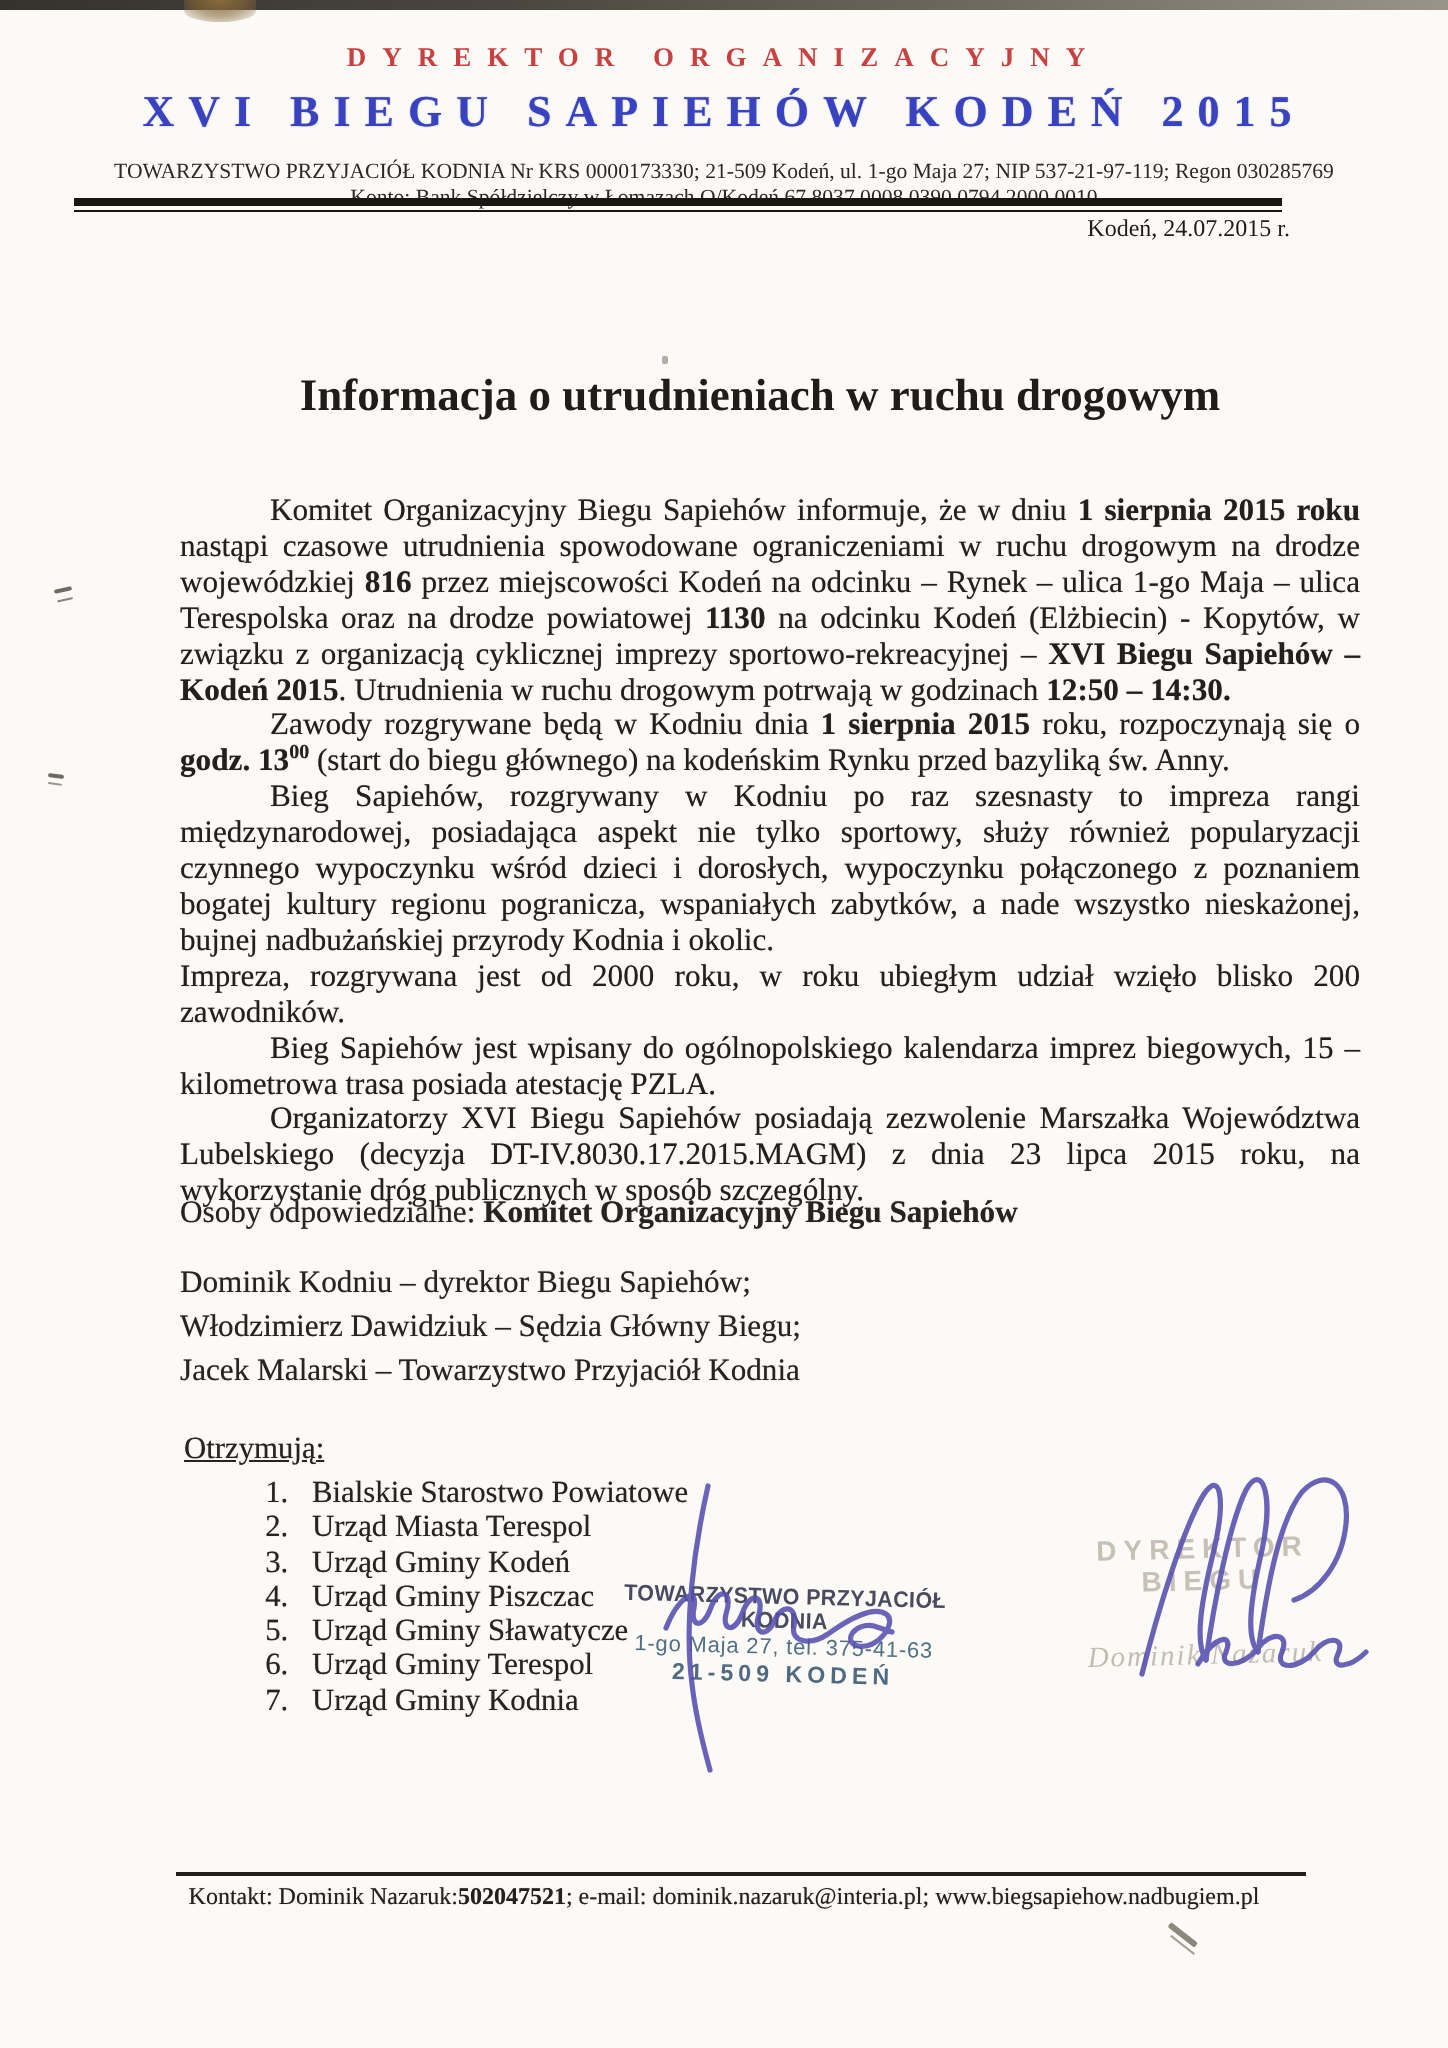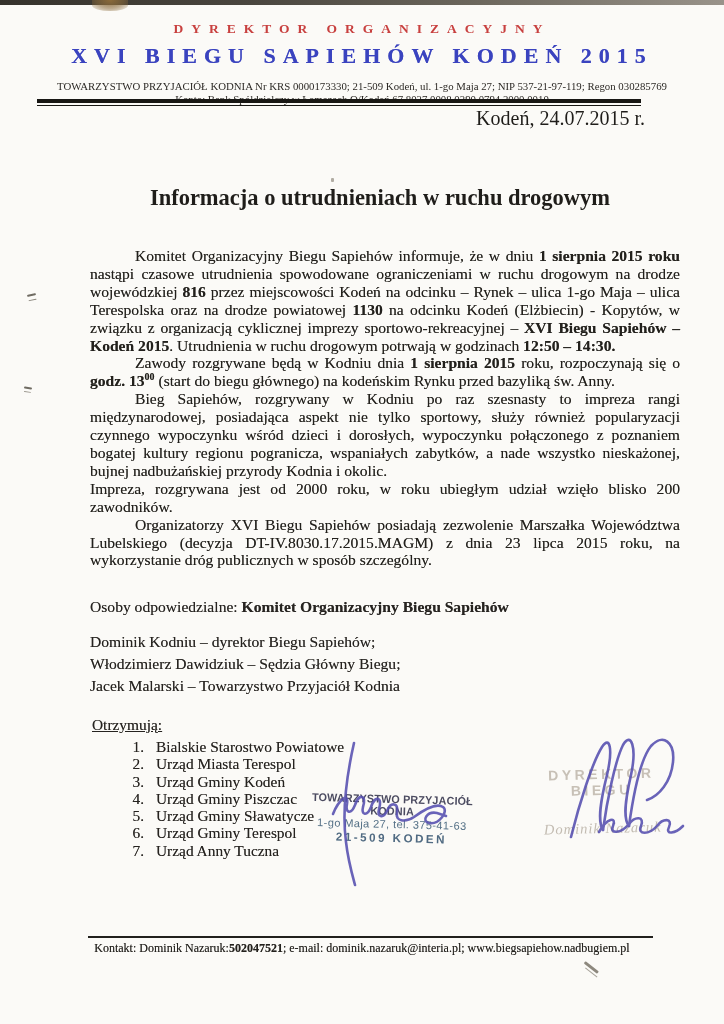--- a/index.html
+++ b/index.html
@@ -21,21 +21,21 @@
   .speck.s4{left:583px;top:966px;width:17px;height:2.5px;background:#8d887e;transform:rotate(38deg);box-shadow:3px 4px 0 -1px #a5a097;}
 
   
   .hdr{position:absolute;top:0;left:0;width:724px;text-align:center;}
   .hdr-committee{margin-top:21px;font-size:13.5px;font-weight:bold;letter-spacing:8px;color:#c8403f;}
   .hdr-event{margin-top:6px;font-size:22px;font-weight:bold;letter-spacing:7px;color:#3a43bf;
     text-shadow:0 0 .6px rgba(58,67,191,.7);}
   .hdr-org{margin-top:11px;font-size:10.8px;line-height:13px;color:#2c2925;}
   .rule{position:absolute;top:99px;left:37px;width:604px;height:2px;
     border-top:4px solid #181714;border-bottom:1.5px solid #181714;}
-  .dateline{position:absolute;top:107px;right:79px;font-size:20px;color:#1f1d1a;}
+  .dateline{position:absolute;top:107px;right:79px;font-size:12px;color:#1f1d1a;}
 
   .title{position:absolute;top:185px;left:0;width:724px;margin:0;text-align:center;
     font-size:22.5px;font-weight:bold;color:#1f1d1a;padding-left:18px;}
 
   
   .bodytext{position:absolute;top:247px;left:90px;width:590px;
     font-size:15.6px;line-height:17.9px;text-align:justify;color:#22201c;
     text-shadow:0 0 .4px rgba(34,32,28,.55);}
   .bodytext p{margin:0;}
   .bodytext p.ind{text-indent:45px;}
@@ -95,41 +95,42 @@
   <div class="rule"></div>
   <div class="dateline">Kodeń, 24.07.2015 r.</div>
 
   <h1 class="title">Informacja o utrudnieniach w ruchu drogowym</h1>
 
   <div class="bodytext">
     <p class="ind"><span>Komitet Organizacyjny Biegu Sapiehów informuje, że w dniu </span><span class="b">1 sierpnia 2015 roku</span><span> nastąpi czasowe utrudnienia spowodowane ograniczeniami w ruchu drogowym na drodze wojewódzkiej </span><span class="b">816</span><span> przez miejscowości Kodeń na odcinku – Rynek – ulica 1-go Maja – ulica Terespolska oraz na drodze powiatowej </span><span class="b">1130</span><span> na odcinku Kodeń (Elżbiecin) - Kopytów, w związku z organizacją cyklicznej imprezy sportowo-rekreacyjnej – </span><span class="b">XVI Biegu Sapiehów – Kodeń 2015</span><span>. Utrudnienia w ruchu drogowym potrwają w godzinach </span><span class="b">12:50 – 14:30.</span></p>
     <p class="ind"><span>Zawody rozgrywane będą w Kodniu dnia </span><span class="b">1 sierpnia 2015</span><span> roku, rozpoczynają się o </span><span class="b">godz. 13</span><sup class="b">00</sup><span> (start do biegu głównego) na kodeńskim Rynku przed bazyliką św. Anny.</span></p>
     <p class="ind"><span>Bieg Sapiehów, rozgrywany w Kodniu po raz szesnasty to impreza rangi międzynarodowej, posiadająca aspekt nie tylko sportowy, służy również popularyzacji czynnego wypoczynku wśród dzieci i dorosłych, wypoczynku połączonego z poznaniem bogatej kultury regionu pogranicza, wspaniałych zabytków, a nade wszystko nieskażonej, bujnej nadbużańskiej przyrody Kodnia i okolic.</span></p>
     <p><span>Impreza, rozgrywana jest od 2000 roku, w roku ubiegłym udział wzięło blisko 200 zawodników.</span></p>
+    <p class="ind"><span>Bieg Sapiehów jest wpisany do ogólnopolskiego kalendarza imprez biegowych, 15 – kilometrowa trasa posiada atestację PZLA.</span></p>
     <p class="ind"><span>Organizatorzy XVI Biegu Sapiehów posiadają zezwolenie Marszałka Województwa Lubelskiego (decyzja DT-IV.8030.17.2015.MAGM) z dnia 23 lipca 2015 roku, na wykorzystanie dróg publicznych w sposób szczególny.</span></p>
   </div>
 
   <p class="resp"><span>Osoby odpowiedzialne: </span><span class="b">Komitet Organizacyjny Biegu Sapiehów</span></p>
 
   <div class="people">
     <div>Dominik Kodniu – dyrektor Biegu Sapiehów;</div>
     <div>Włodzimierz Dawidziuk – Sędzia Główny Biegu;</div>
     <div>Jacek Malarski – Towarzystwo Przyjaciół Kodnia</div>
   </div>
 
   <div class="recipients">
     <div class="recip-head">Otrzymują:</div>
     <ol>
       <li>Bialskie Starostwo Powiatowe</li>
       <li>Urząd Miasta Terespol</li>
       <li>Urząd Gminy Kodeń</li>
       <li>Urząd Gminy Piszczac</li>
       <li>Urząd Gminy Sławatycze</li>
       <li>Urząd Gminy Terespol</li>
-      <li>Urząd Anny Tuczna</li>
+      <li>Urząd Gminy Kodnia</li>
     </ol>
   </div>
 
   <div class="stamp-dir">
     <div class="l1">DYREKTOR BIEGU</div>
     <div class="l2">Dominik Nazaruk</div>
   </div>
 
   <div class="stamp-org">
     <div class="l1">TOWARZYSTWO PRZYJACIÓŁ KODNIA</div>

